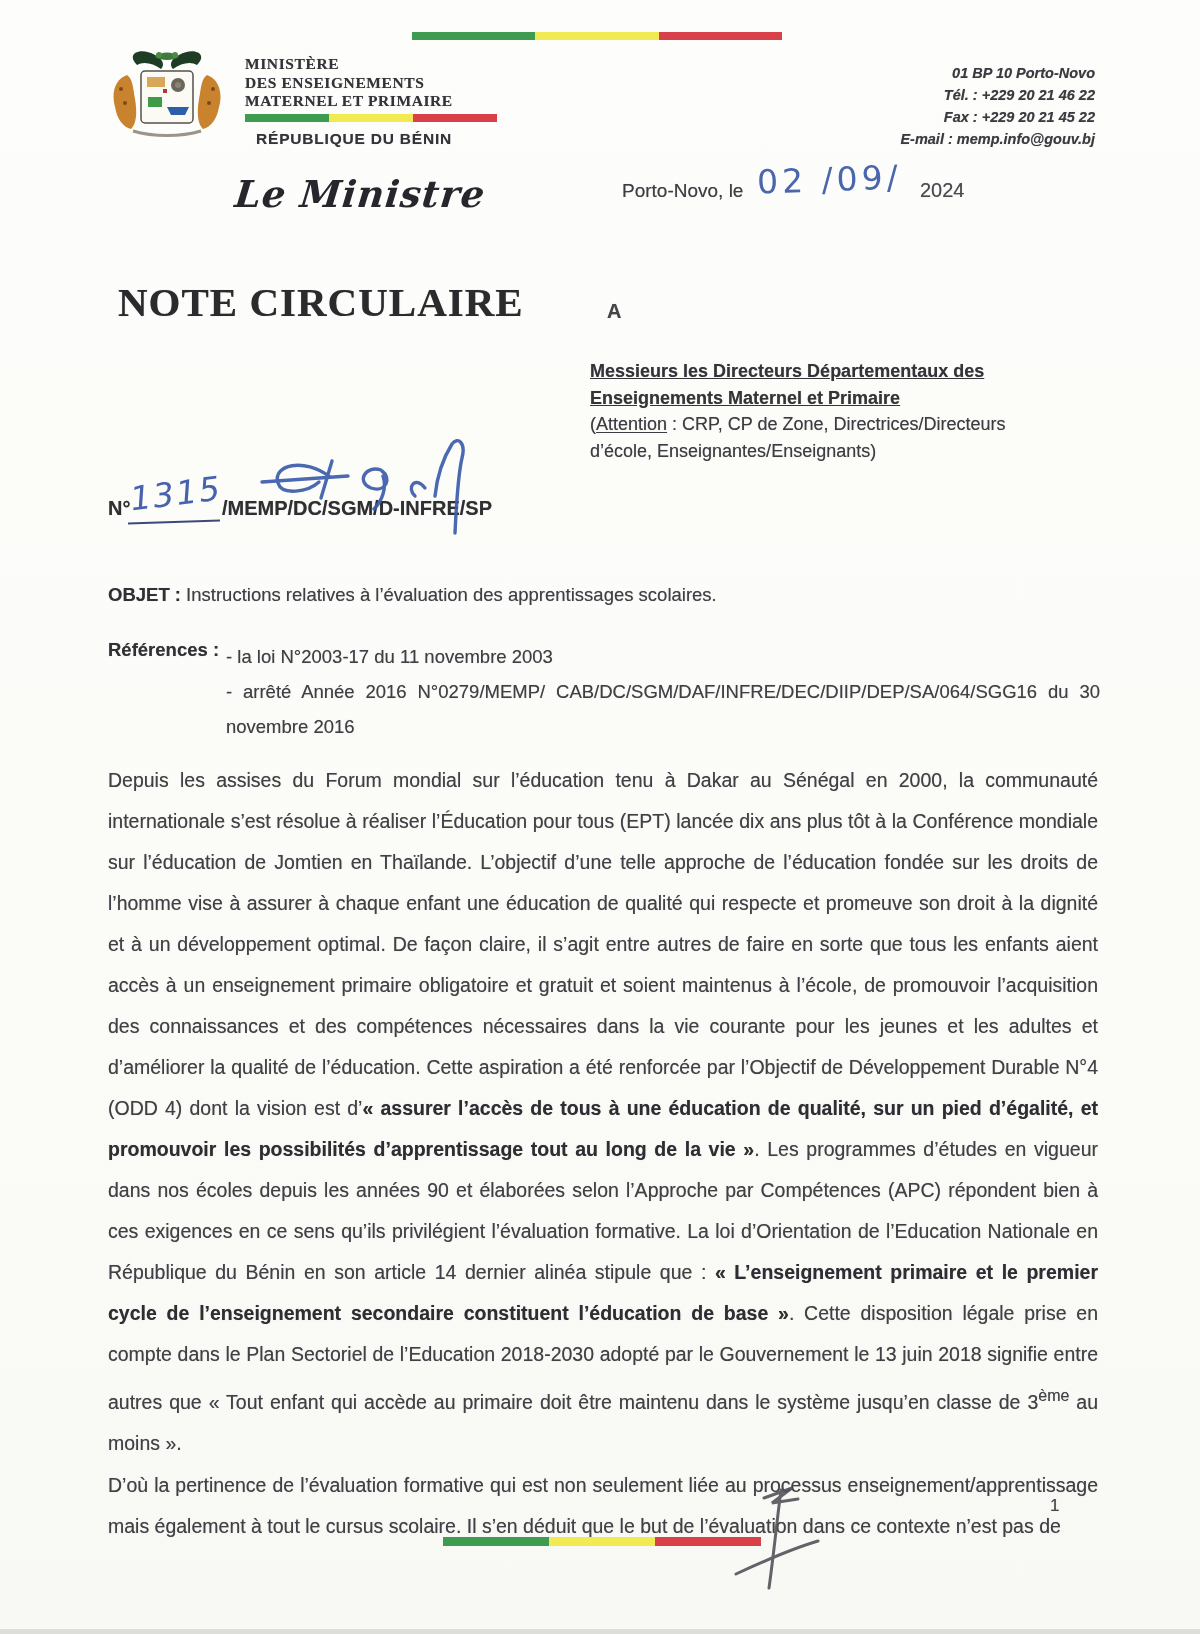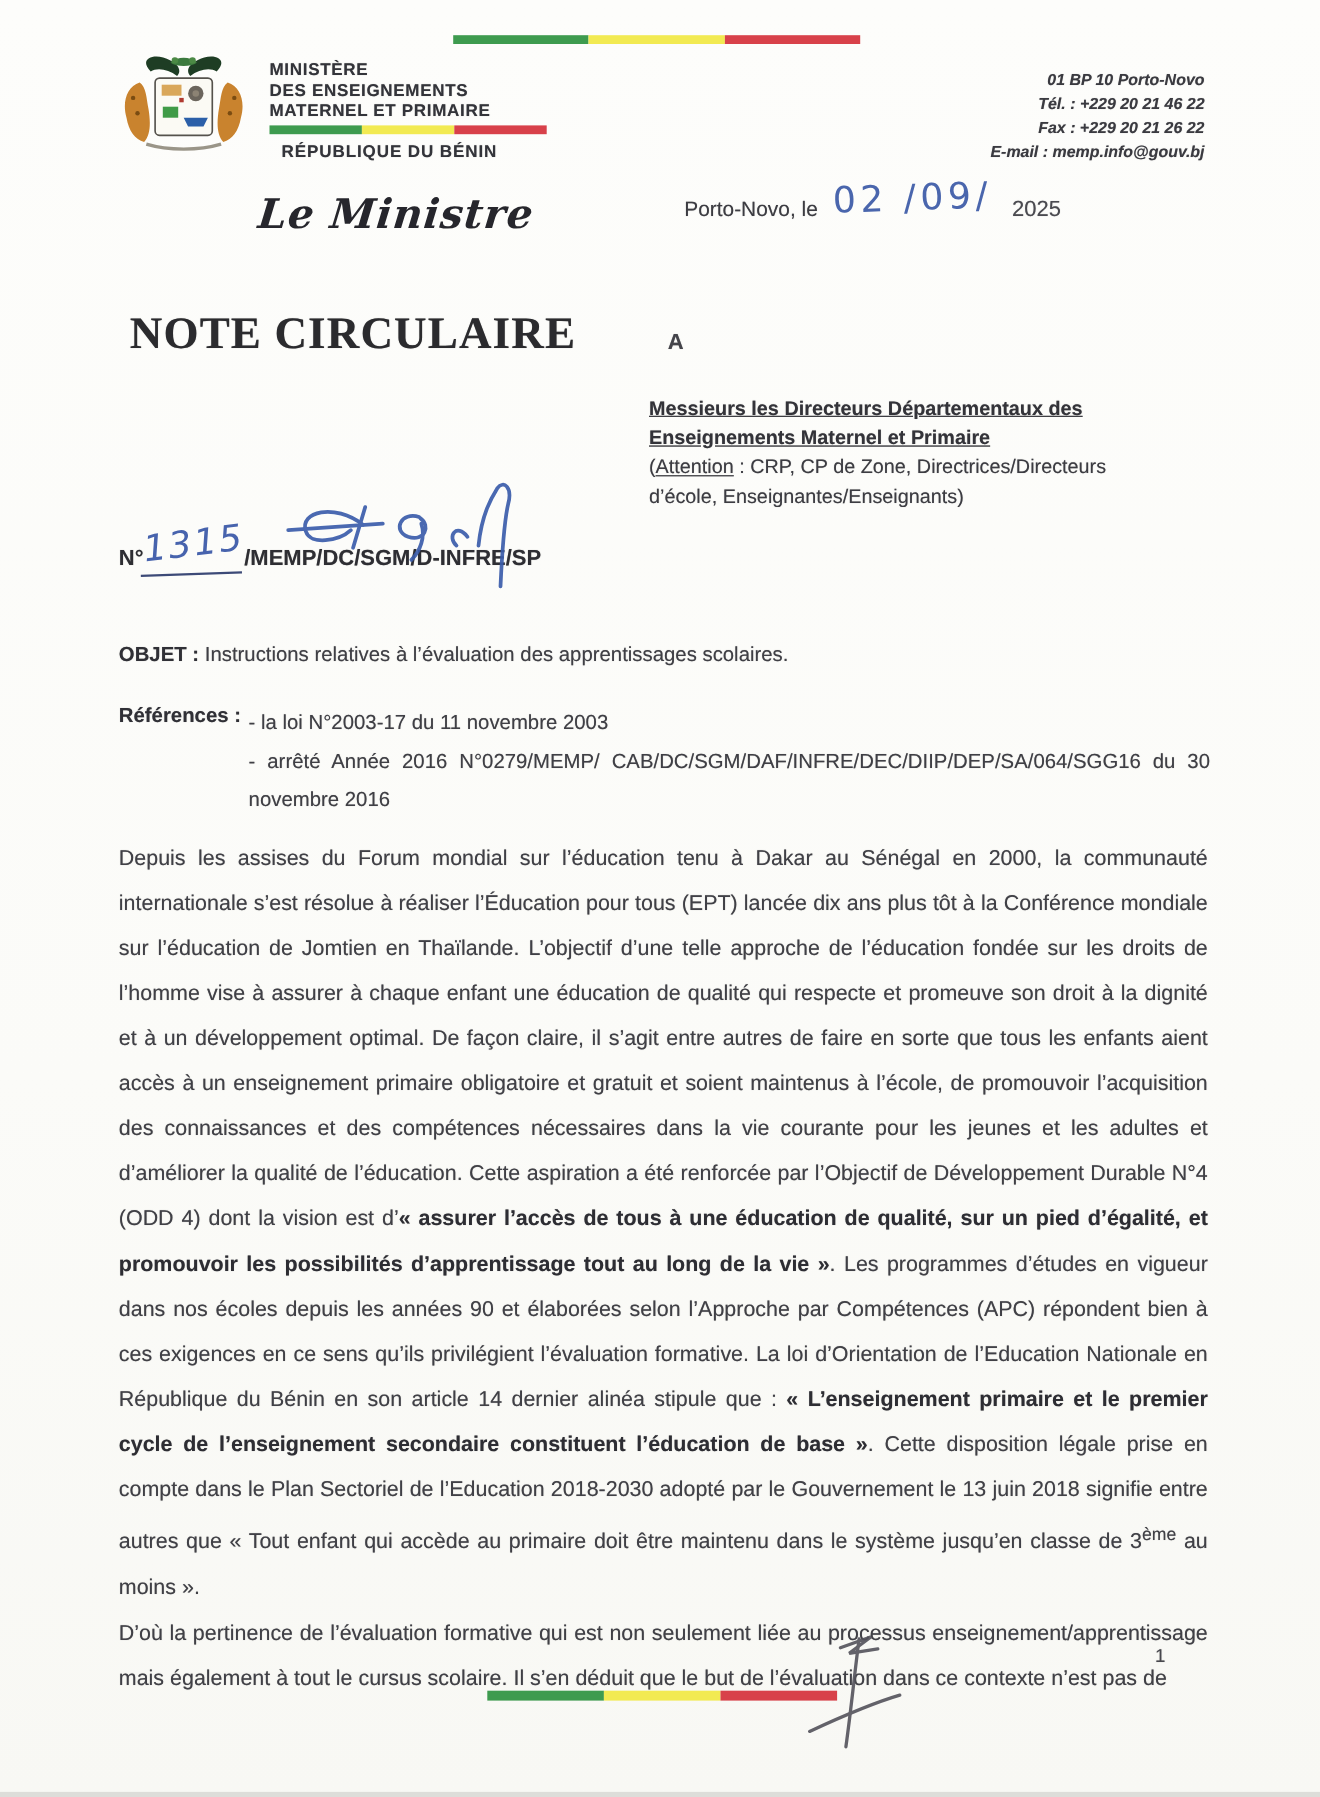--- a/index.html
+++ b/index.html
@@ -10,21 +10,21 @@
     background:linear-gradient(180deg,#fdfdfb 0%,#fbfbf8 60%,#f8f8f4 100%);
     overflow:hidden;
     font-family:"Liberation Sans",sans-serif;
     color:#3f3f3f;
   }
   .abs{position:absolute;}
   .fuzz{text-shadow:0 0 0.7px rgba(70,70,70,0.55);}
 
   
   .ministry{left:245px;top:55px;font-weight:700;font-size:15.5px;line-height:18.5px;
-    letter-spacing:0.6px;color:#33343a;}
+    letter-spacing:0.6px;color:#33343a;font-family:Liberation Serif, serif;}
   .flagbar{display:flex;height:8px;}
   .flagbar .g{background:#3e9b4f;flex:1;}
   .flagbar .y{background:#f2ea52;flex:1;}
   .flagbar .r{background:#d8414a;flex:1;}
   .ministry-bar{left:245px;top:114px;width:252px;}
   .republic{left:256px;top:130px;font-weight:700;font-size:15.5px;letter-spacing:0.8px;color:#33343a;}
   .topbar{left:412px;top:32px;width:370px;}
   .contact{right:105px;top:62px;text-align:right;font-weight:700;font-size:14.5px;
     line-height:22px;color:#3a3a40;font-style:italic;}
   .minister{left:235px;top:172px;font-family:"DejaVu Serif",serif;font-style:italic;
@@ -117,29 +117,29 @@
   <div class="abs ministry-bar flagbar">
     <div class="g"></div>
     <div class="y"></div>
     <div class="r"></div>
   </div>
   <div class="abs republic fuzz">RÉPUBLIQUE DU BÉNIN</div>
 
   <div class="abs contact fuzz">
     <div>01 BP 10 Porto-Novo</div>
     <div>Tél. : +229 20 21 46 22</div>
-    <div>Fax : +229 20 21 26 22</div>
+    <div>Fax : +229 20 21 45 22</div>
     <div>E-mail : memp.info@gouv.bj</div>
   </div>
 
   <div class="abs minister">Le Ministre</div>
 
   <div class="abs dateline-prefix fuzz">Porto-Novo, le</div>
   <div class="abs date-hand">02 /09/</div>
-  <div class="abs date-year fuzz">2025</div>
+  <div class="abs date-year fuzz">2024</div>
 
   <div class="abs doc-title fuzz">NOTE CIRCULAIRE</div>
 
   <div class="abs addr-a fuzz">A</div>
   <div class="abs recipient fuzz">
     <div class="b">Messieurs les Directeurs Départementaux des</div>
     <div class="b">Enseignements Maternel et Primaire</div>
     <div><span>(</span><u>Attention</u><span> : CRP, CP de Zone, Directrices/Directeurs d’école, Enseignantes/Enseignants)</span></div>
   </div>
 

